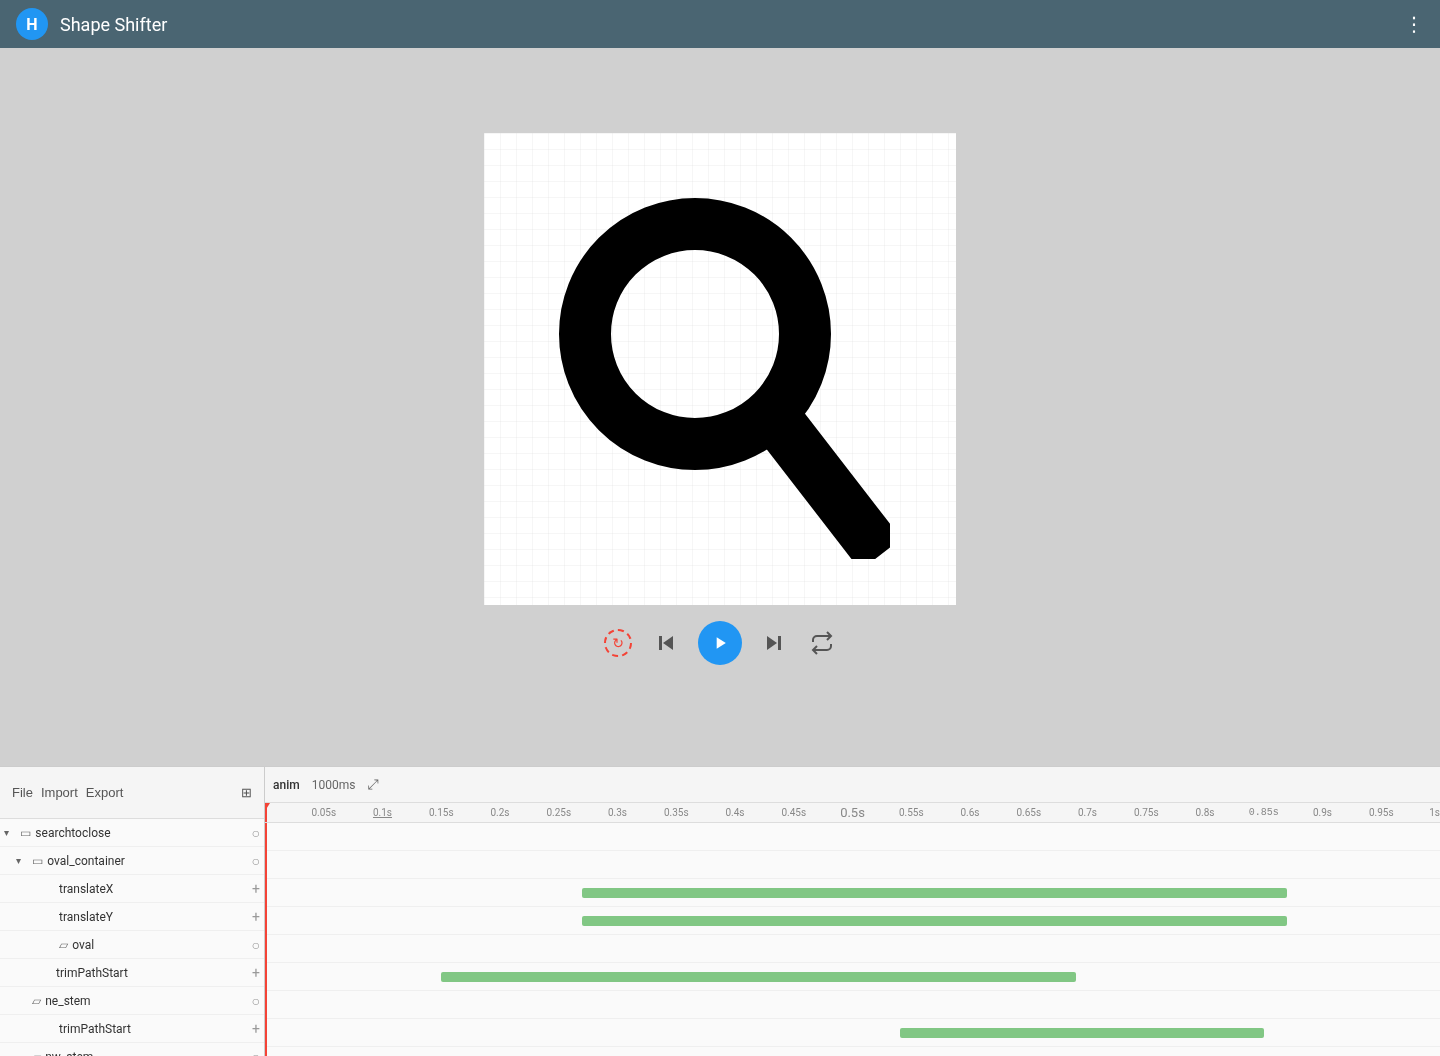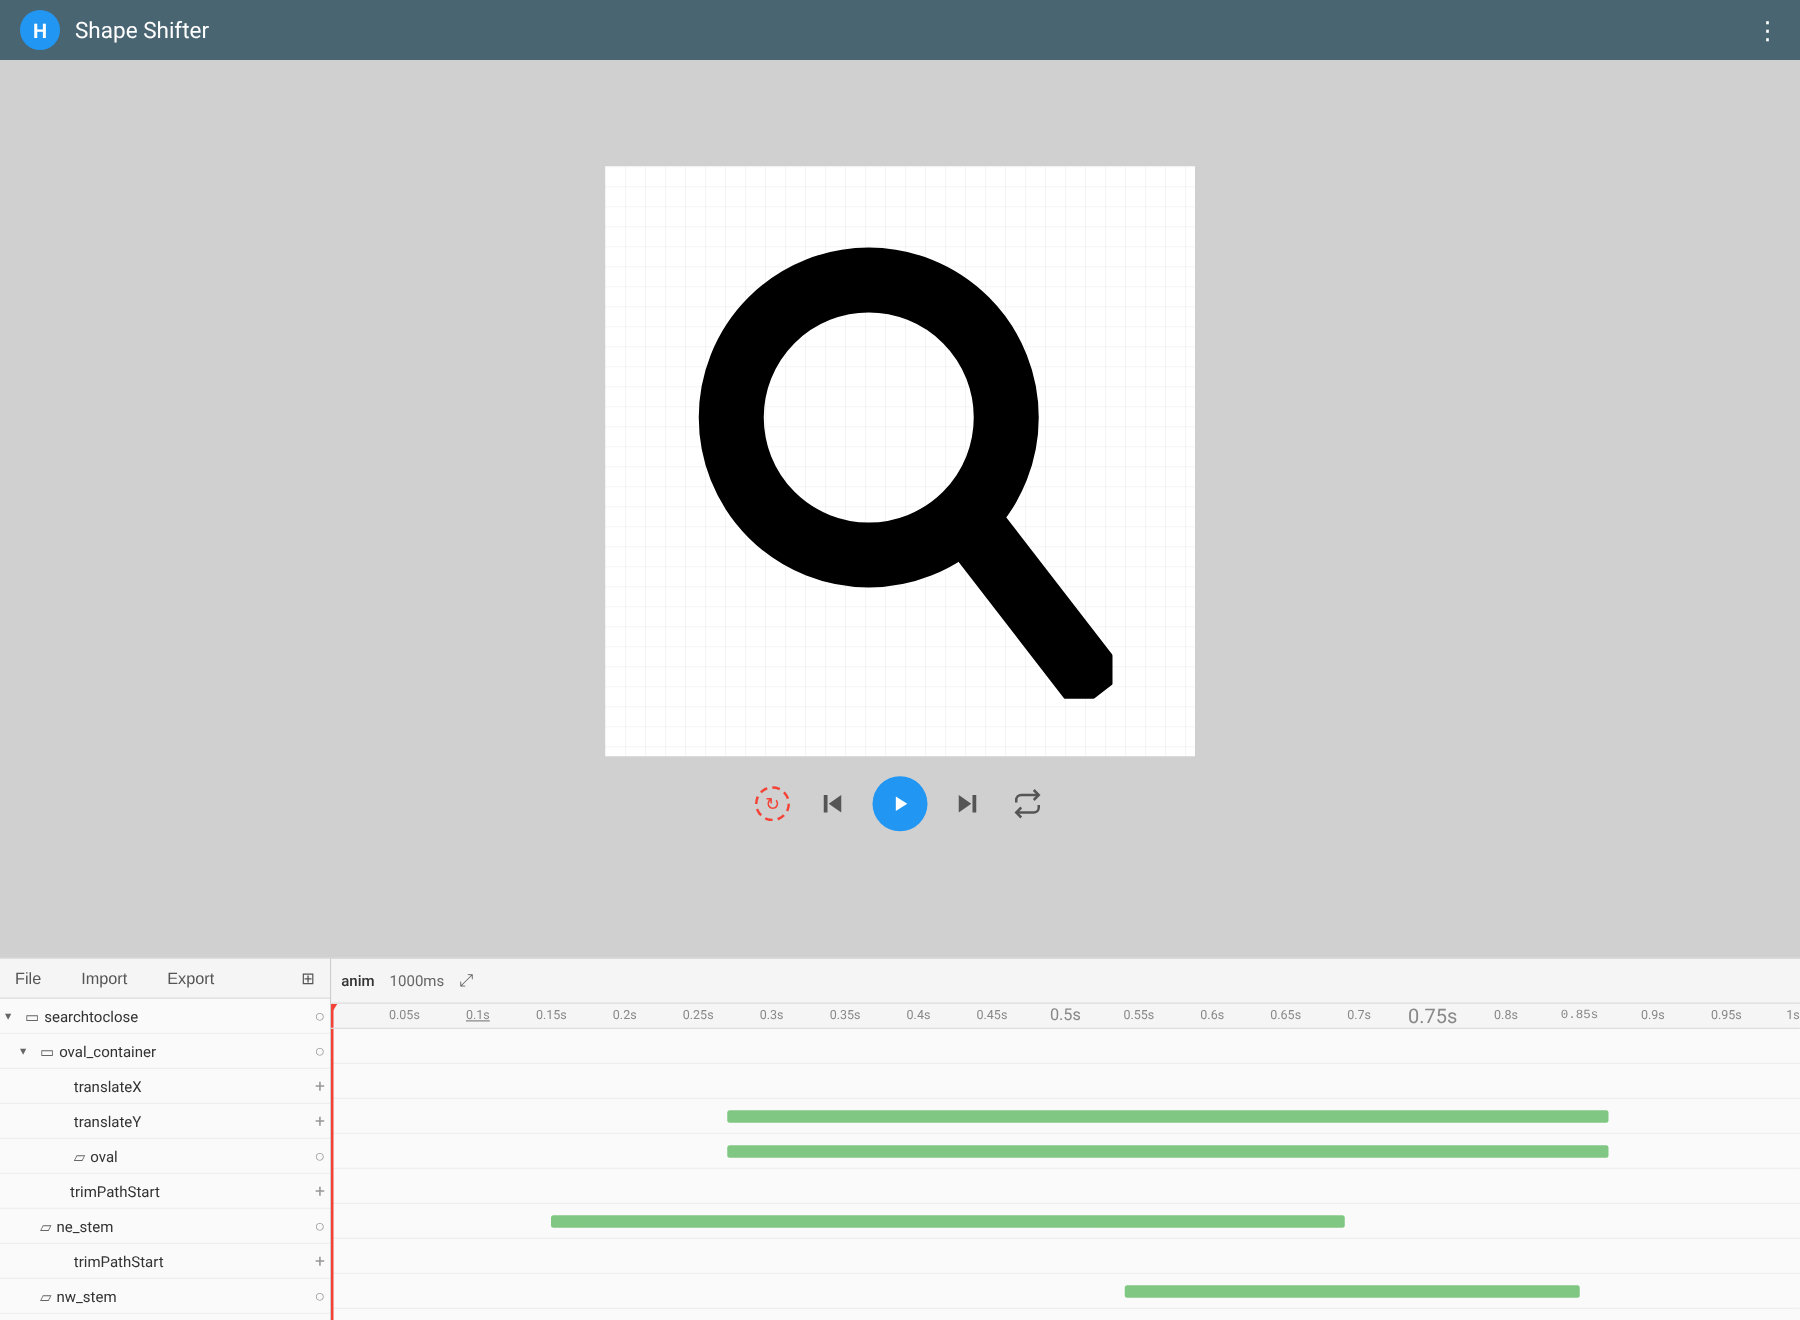--- a/index.html
+++ b/index.html
@@ -162,25 +162,25 @@
 
     .timeline-left {
       width: 265px;
       flex-shrink: 0;
       border-right: 1px solid #ccc;
       display: flex;
       flex-direction: column;
     }
 
     .timeline-toolbar {
-      height: 32px;
+      height: 52px;
       display: flex;
       align-items: center;
       padding: 0 8px;
-      gap: 24px;
+      gap: 0;
       border-bottom: 1px solid #ddd;
       background: #f5f5f5;
     }
 
     .timeline-toolbar-btn {
       background: none;
       border: none;
       cursor: pointer;
       color: #555;
       font-size: 13px;
@@ -485,21 +485,21 @@
             <span style="position:absolute; left:25%; font-size:10px; color:#888; transform:translateX(-50%);">0.25s</span>
             <span style="position:absolute; left:30%; font-size:10px; color:#888; transform:translateX(-50%);">0.3s</span>
             <span style="position:absolute; left:35%; font-size:10px; color:#888; transform:translateX(-50%);">0.35s</span>
             <span style="position:absolute; left:40%; font-size:10px; color:#888; transform:translateX(-50%);">0.4s</span>
             <span style="position:absolute; left:45%; font-size:10px; color:#888; transform:translateX(-50%);">0.45s</span>
             <span style="position:absolute; left:50%; font-size:13px; color:#888; transform:translateX(-50%);">0.5s</span>
             <span style="position:absolute; left:55%; font-size:10px; color:#888; transform:translateX(-50%);">0.55s</span>
             <span style="position:absolute; left:60%; font-size:10px; color:#888; transform:translateX(-50%);">0.6s</span>
             <span style="position:absolute; left:65%; font-size:10px; color:#888; transform:translateX(-50%);">0.65s</span>
             <span style="position:absolute; left:70%; font-size:10px; color:#888; transform:translateX(-50%);">0.7s</span>
-            <span style="position:absolute; left:75%; font-size:16px; color:#888; transform:translateX(-50%);">0.75s</span>
+            <span style="position:absolute; left:75%; font-size:10px; color:#888; transform:translateX(-50%);">0.75s</span>
             <span style="position:absolute; left:80%; font-size:10px; color:#888; transform:translateX(-50%);">0.8s</span>
             <span style="position:absolute; left:85%; font-size:10px; color:#888; transform:translateX(-50%);font-family:Liberation Mono, monospace;">0.85s</span>
             <span style="position:absolute; left:90%; font-size:10px; color:#888; transform:translateX(-50%);">0.9s</span>
             <span style="position:absolute; left:95%; font-size:10px; color:#888; transform:translateX(-50%);">0.95s</span>
             <span style="position:absolute; left:100%; font-size:10px; color:#888; transform:translateX(-100%);">1s</span>
           </div>
 
           <div style="position:relative;">
 
             <div style="position:absolute; left:0; top:0; bottom:0; width:2px; background:#f44336; z-index:5; pointer-events:none;"></div>

